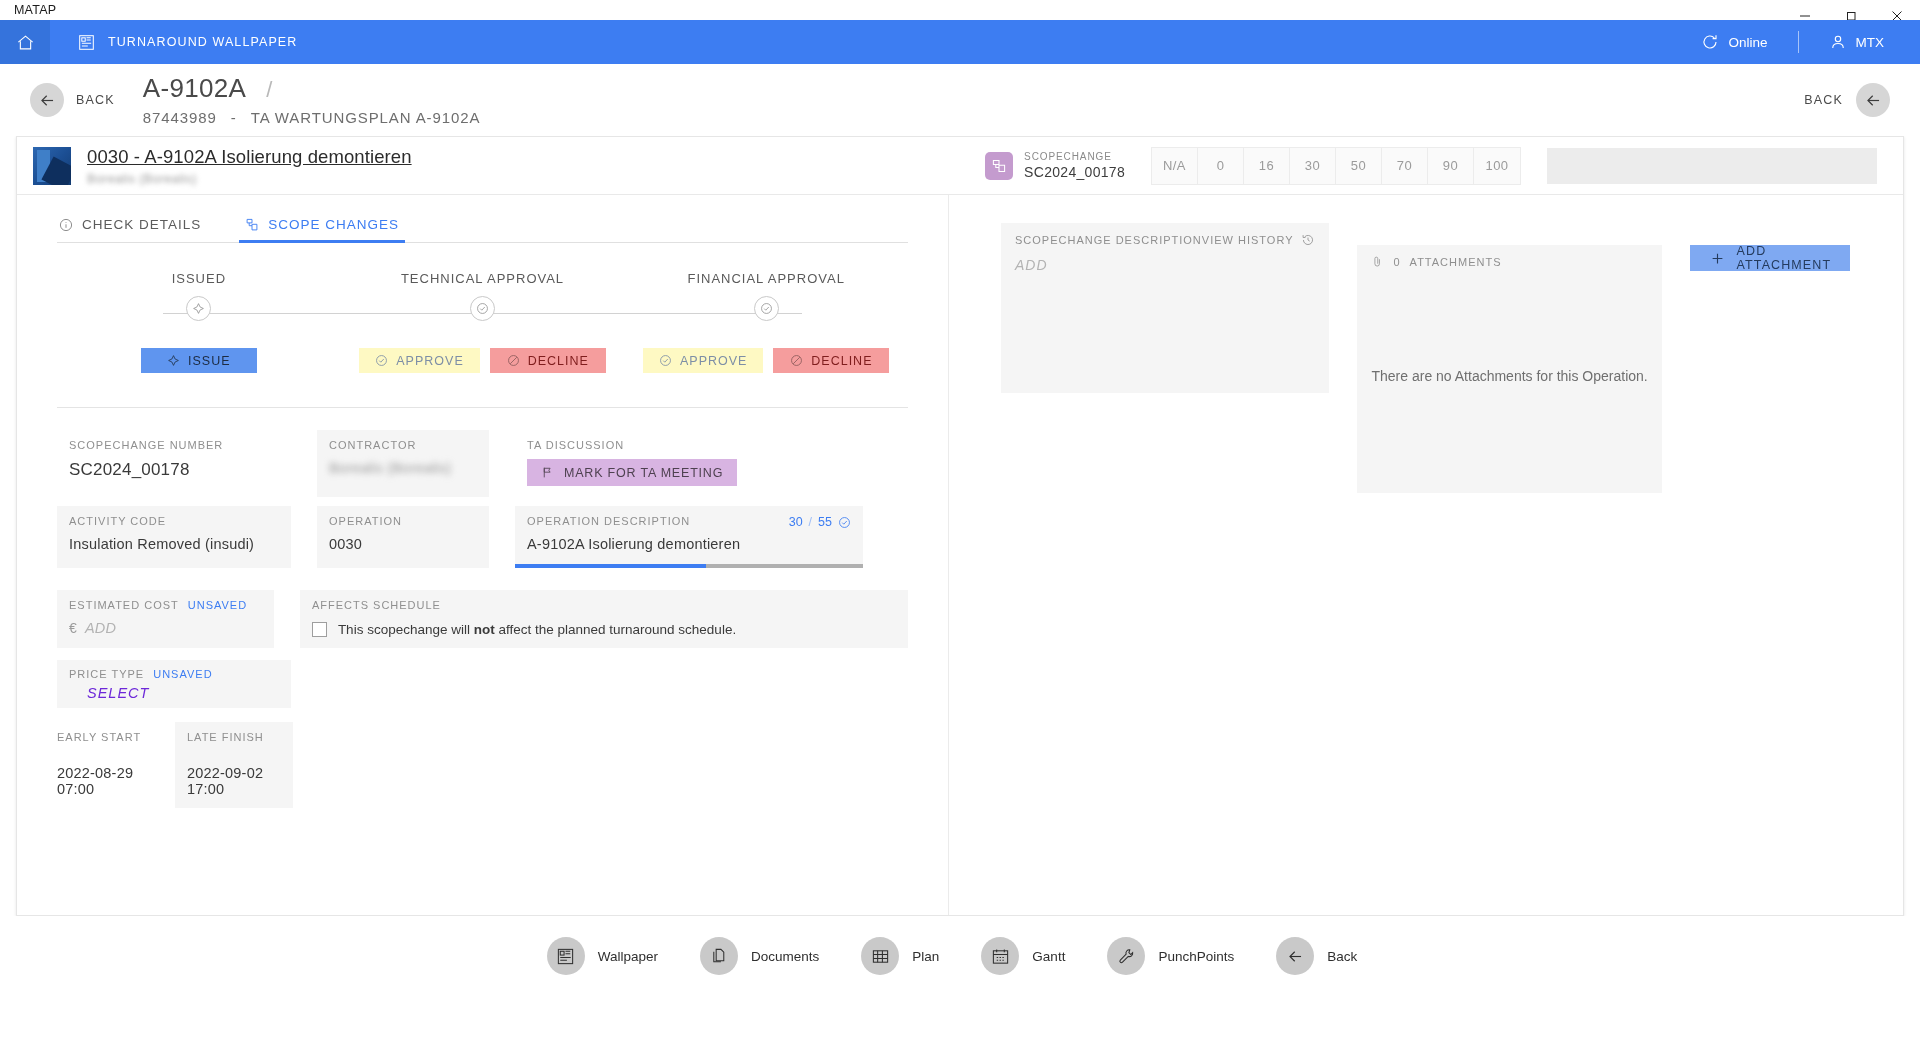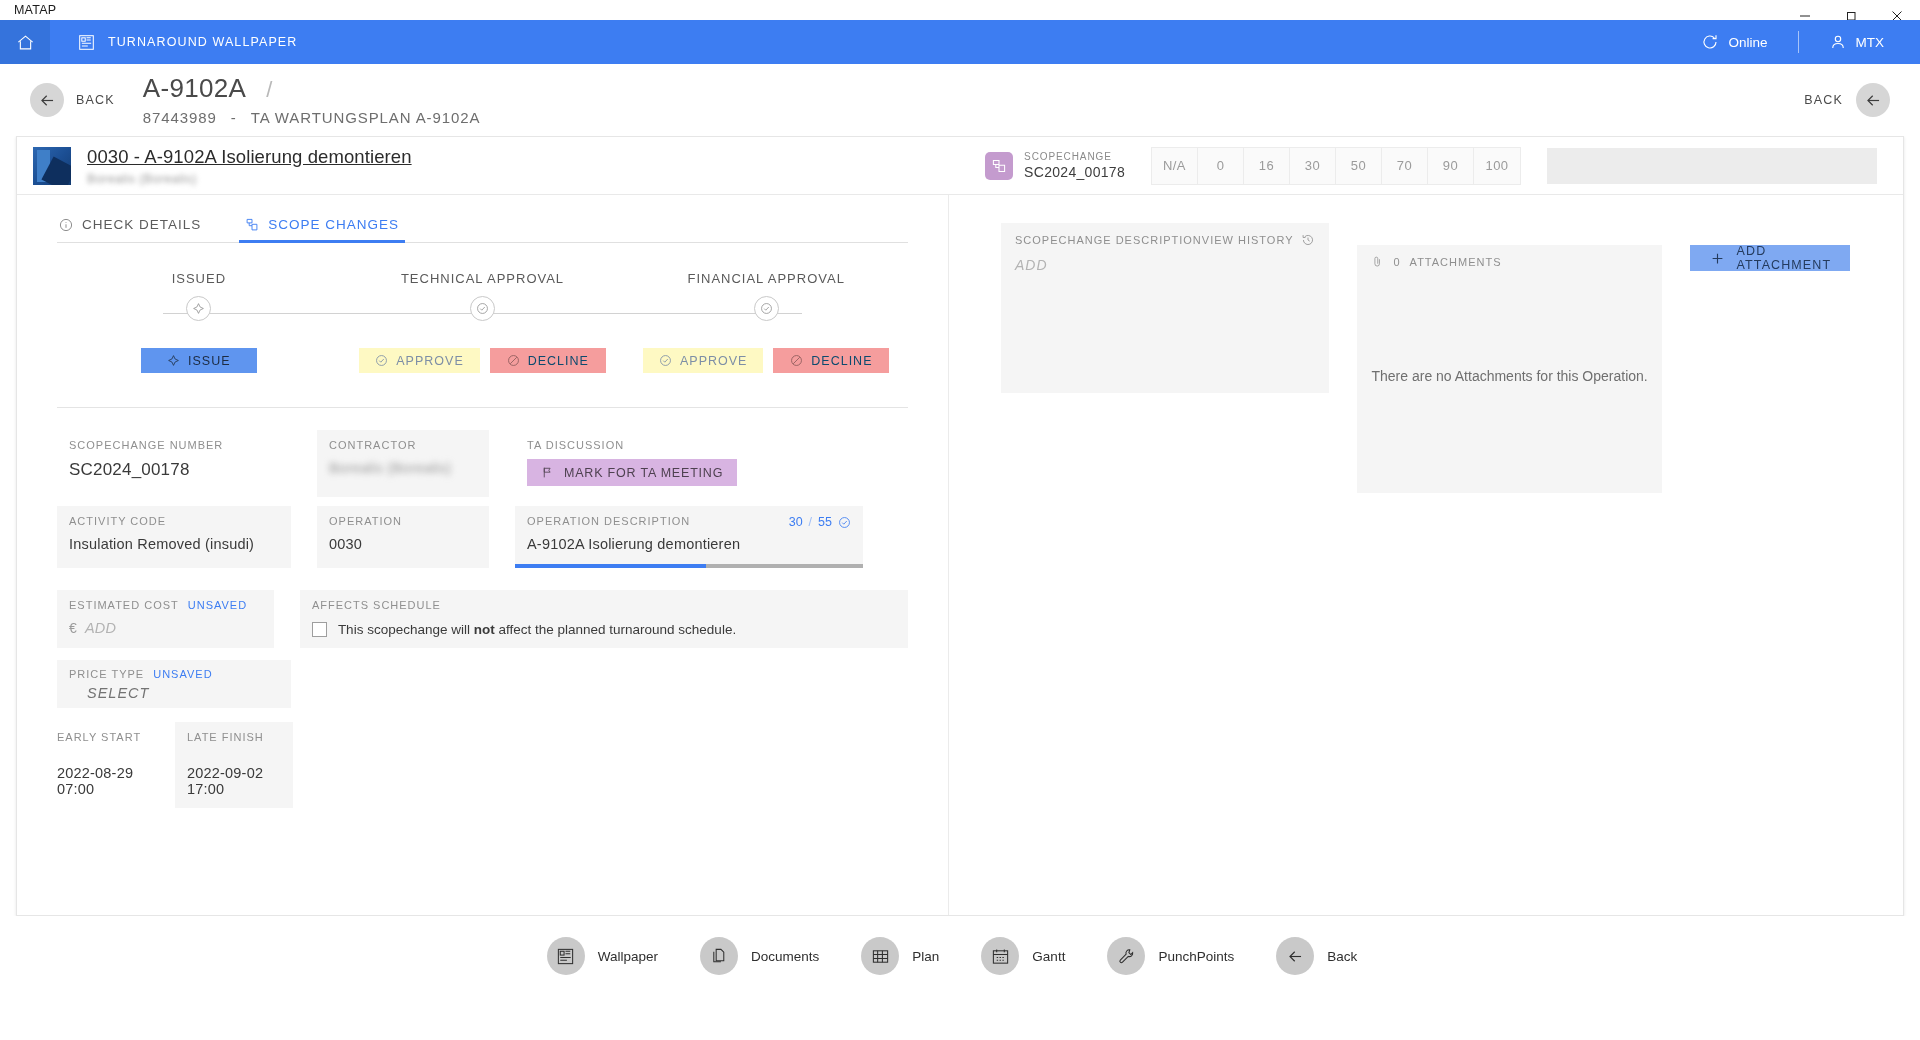--- a/index.html
+++ b/index.html
@@ -165,33 +165,33 @@
   }
 
   .step-actions { display: flex; margin-top: 18px; }
   .act-col { flex: 1 1 0; display: flex; justify-content: center; gap: 10px; }
   .pill {
     height: 25px; display: flex; align-items: center; justify-content: center; gap: 8px;
     font-size: 12.5px; letter-spacing: 1px; padding: 0 16px; min-width: 116px;
   }
   .pill.issue { background: #5f95ef; color: #1c2b42; }
   .pill.approve { background: #fef9c3; color: #7d8ea6; }
-  .pill.decline { background: #f59d9d; color: #0c4a6e; }
+  .pill.decline { background: #f59d9d; color: #7f1d1d; }
 
   .hr { height: 1px; background: #e4e4e4; margin: 34px 0 0 0; }
 
   
   .fields { margin-top: 22px; }
   .frow { display: flex; gap: 26px; margin-bottom: 9px; }
   .fld { background: #f5f5f5; padding: 9px 12px 11px 12px; position: relative; }
   .fld.plain { background: transparent; }
   .fld .k { font-size: 11px; color: #8f8f8f; letter-spacing: 1px; text-transform: uppercase; }
   .fld .v { font-size: 14.5px; color: #3a3a3a; margin-top: 9px; letter-spacing: .2px; }
   .fld .v.blurred { filter: blur(3px); color: #9a9a9a; }
-  .fld .v.placeholder { color: #737373; font-style: italic; letter-spacing: 1px; }
+  .fld .v.placeholder { color: #6d28d9; font-style: italic; letter-spacing: 1px; }
   .unsaved { color: #3d7df2; font-size: 11px; letter-spacing: 1px; margin-left: 9px; }
 
   .w-a { width: 234px; }
   .w-b { width: 172px; }
   .w-c { width: 348px; }
   .w-sched { width: 660px; }
 
   .ta-pill {
     background: #d8b4e2; height: 27px; display: inline-flex; align-items: center; gap: 10px;
     padding: 0 14px; font-size: 12.5px; color: #4e4150; letter-spacing: .8px; margin-top: 8px;

